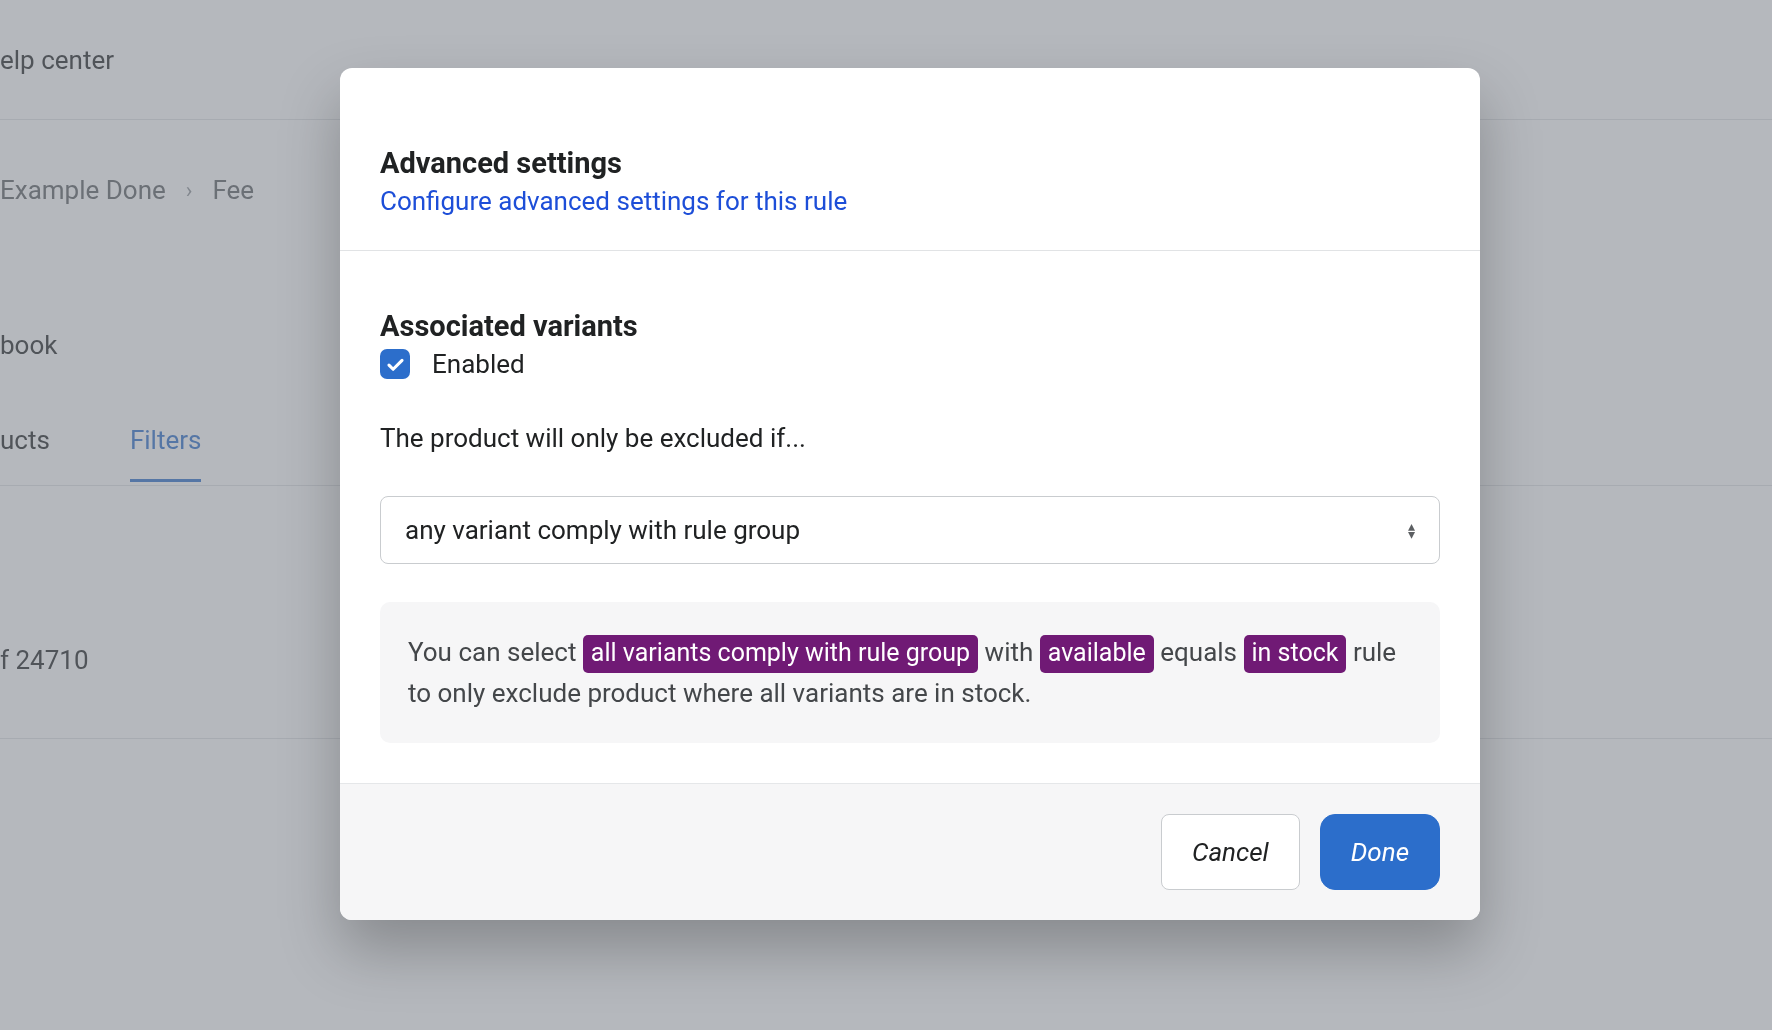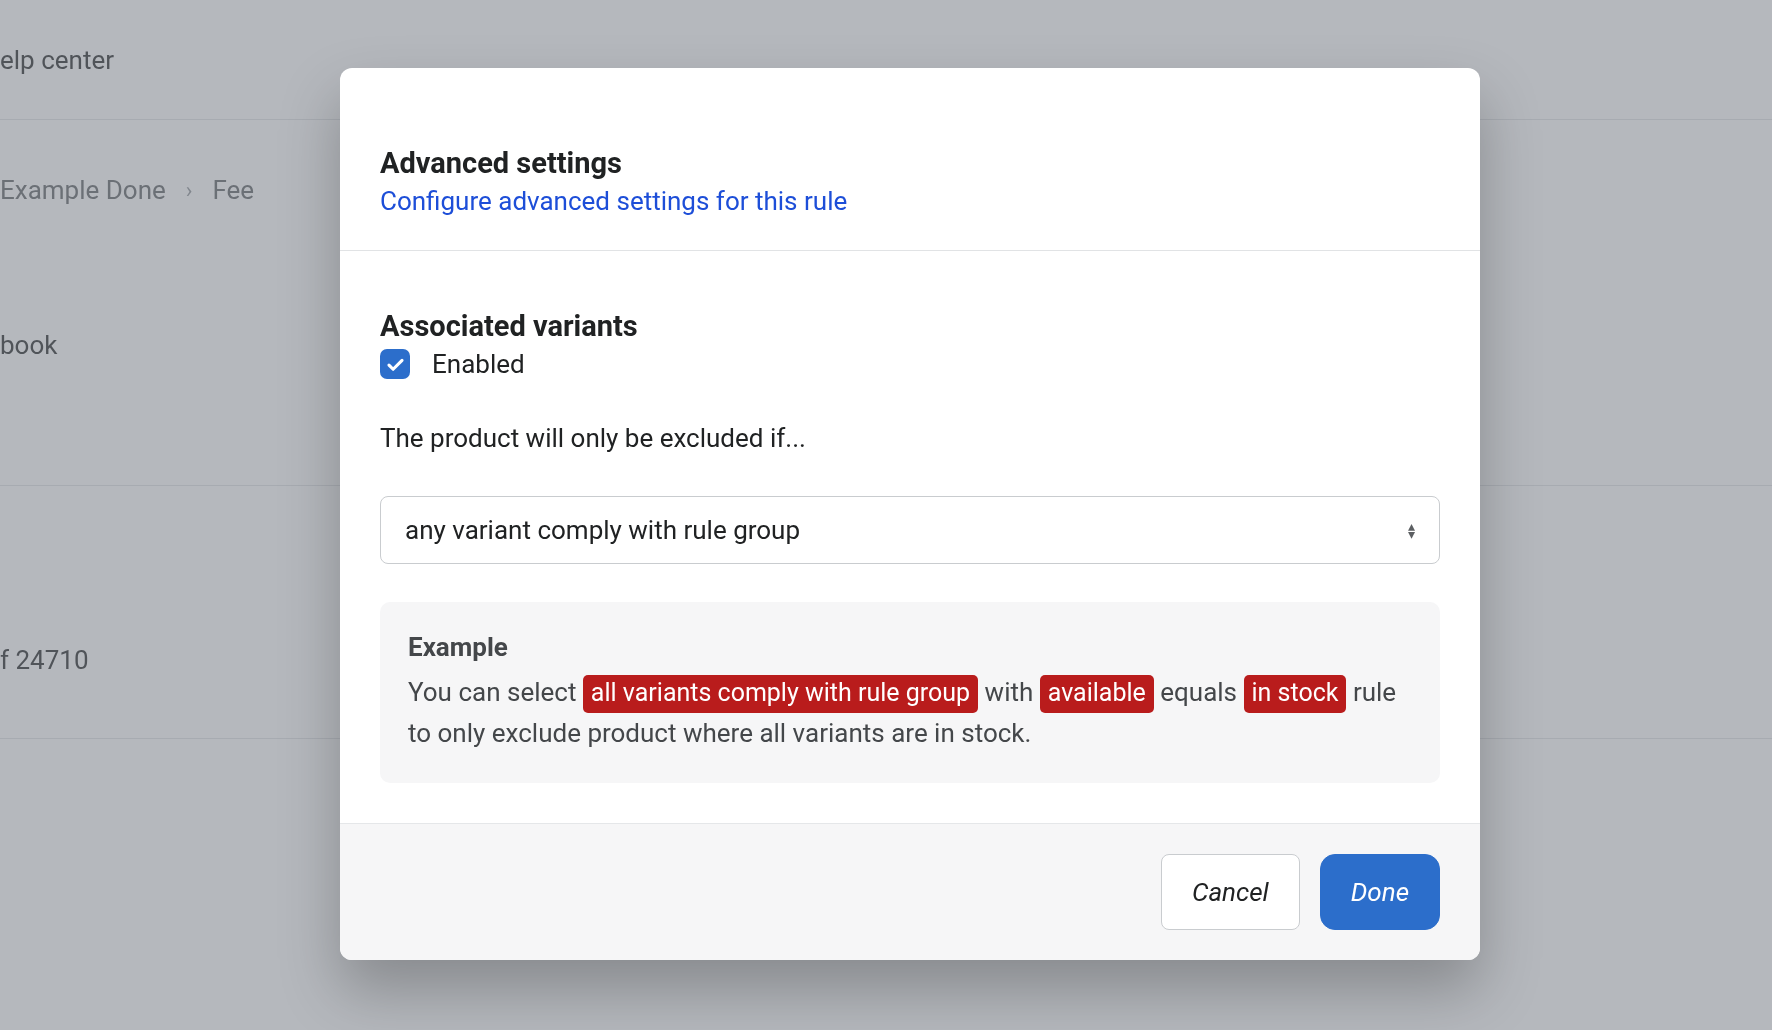--- a/index.html
+++ b/index.html
@@ -186,21 +186,21 @@
       color: #44474a;
       margin-bottom: 10px;
     }
     .example-text {
       font-size: 26px;
       color: #44474a;
       line-height: 1.55;
     }
     .pill {
       display: inline-block;
-      background: #b91c1c;
+      background: #701a75;
       color: #fff;
       padding: 1px 8px 3px 8px;
       border-radius: 5px;
       font-size: 25px;
       line-height: 1.35;
     }
     .modal-footer {
       background: #f6f6f7;
       padding: 30px 40px;
       display: flex;
@@ -234,20 +234,24 @@
 <div class="bg">
   <div class="bg-topbar">
     <span class="bg-help">elp center</span>
   </div>
   <div class="bg-breadcrumb">
     <span>Example Done</span>
     <span class="bg-chevron">›</span>
     <span>Fee</span>
   </div>
   <div class="bg-book">book</div>
+  <div class="bg-tabs">
+    <span class="bg-tab-products">ucts</span>
+    <span class="bg-tab-filters">Filters</span>
+  </div>
   <div class="bg-line1"></div>
   <div class="bg-count">f 24710</div>
   <div class="bg-line2"></div>
 </div>
 <div class="bg-overlay"></div>
 
 <div class="modal">
   <div class="modal-header">
     <div class="modal-title">Advanced settings</div>
     <div class="modal-sub">Configure advanced settings for this rule</div>
@@ -269,21 +273,20 @@
 
     <div class="select">
       <span>any variant comply with rule group</span>
       <span class="select-arrows">
         <span>▴</span>
         <span>▾</span>
       </span>
     </div>
 
     <div class="example-box">
-      <div class="example-title">Example</div>
       <div class="example-text">
         <span>You can select </span><span class="pill">all variants comply with rule group</span><span> with </span><span class="pill">available</span><span> equals </span><span class="pill">in stock</span><span> rule to only exclude product where all variants are in stock.</span>
       </div>
     </div>
   </div>
 
   <div class="modal-footer">
     <div class="btn btn-secondary">Cancel</div>
     <div class="btn btn-primary">Done</div>
   </div>

